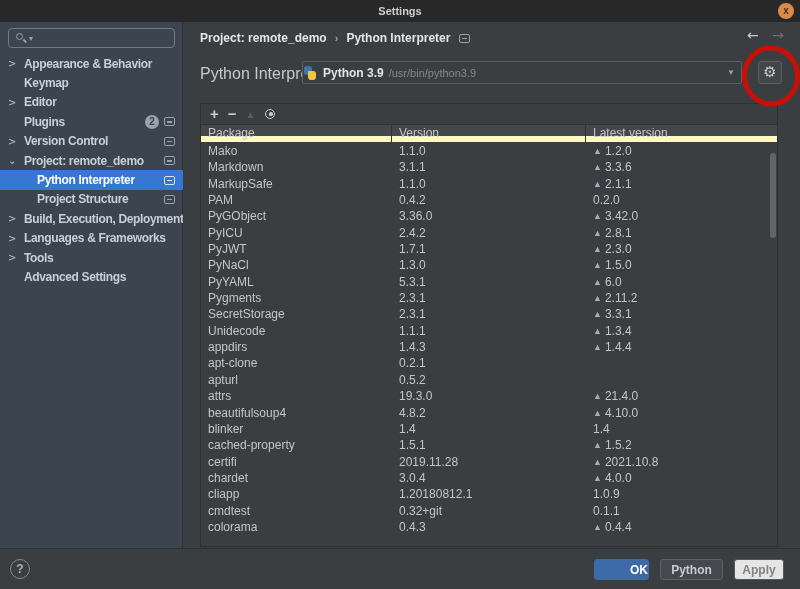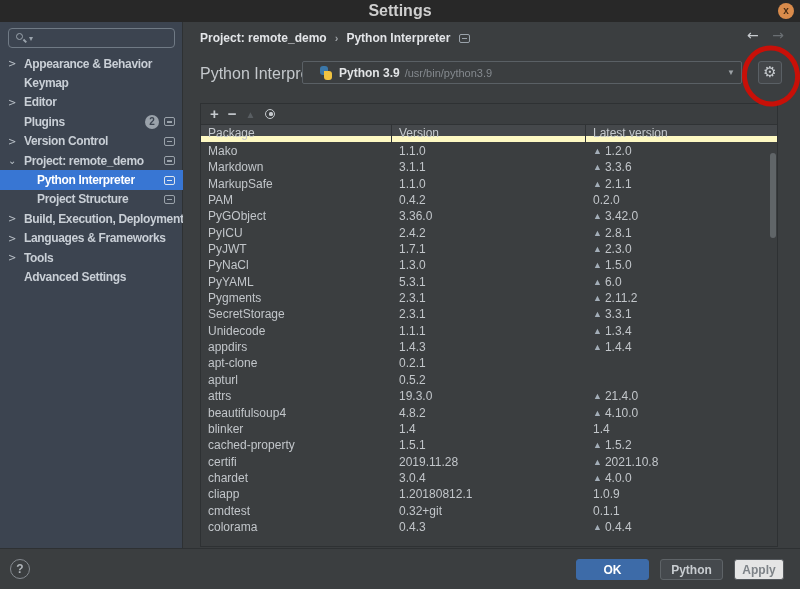--- a/index.html
+++ b/index.html
@@ -1,21 +1,21 @@
 <!DOCTYPE html>
 <html><head>
 <meta charset="utf-8">
 <style>
   * { margin:0; padding:0; box-sizing:border-box; }
   body { width:800px; height:589px; overflow:hidden; font-family:"Liberation Sans",sans-serif; }
   #window { position:relative; width:800px; height:589px; background:#3B3E40; overflow:hidden; }
 
   
   #titlebar { position:absolute; left:0; top:0; width:800px; height:22px; background:#282828; }
-  #title { position:absolute; left:0; right:0; top:0; height:22px; line-height:22px; text-align:center; color:#CFCFCF; font-weight:bold; font-size:16px; }
+  #title { position:absolute; left:0; right:0; top:0; height:22px; line-height:22px; text-align:center; color:#CFCFCF; font-weight:bold; font-size:11px; }
   #close-btn { position:absolute; right:6px; top:3px; width:16px; height:16px; border-radius:50%; background:#D98B4B; color:#4A2E15; font-size:10px; font-weight:bold; text-align:center; line-height:16px; }
 
   
   #sidebar { position:absolute; left:0; top:22px; width:183px; height:526px; background:#3C4450; border-right:1px solid #2E3133; }
   #searchbox { position:absolute; left:8px; top:6px; width:167px; height:20px; border:1px solid #707A85; border-radius:4px; display:flex; align-items:center; padding-left:6px; }
   .mag { position:relative; width:12px; height:12px; }
   .mag .lens { position:absolute; left:1px; top:1px; width:7px; height:7px; border:1.4px solid #9AA3AC; border-radius:50%; }
   .mag .handle { position:absolute; left:8px; top:8px; width:4px; height:1.6px; background:#9AA3AC; transform:rotate(45deg); }
   .mag-caret { color:#9AA3AC; font-size:8px; margin-left:2px; }
   #tree { position:absolute; left:0; top:32px; width:183px; }
@@ -34,21 +34,21 @@
   #main { position:absolute; left:184px; top:22px; width:616px; height:526px; background:#3B3E40; }
   #breadcrumb { position:absolute; left:16px; top:7px; height:18px; display:flex; align-items:center; font-size:12px; font-weight:bold; color:#E3E5E8; }
   #breadcrumb .sep { color:#9CA1A5; margin:0 8px; font-size:11px; }
   #breadcrumb .screen-icon { margin-left:9px; }
   #nav-arrows { position:absolute; right:16px; top:5px; font-size:14px; font-family:"DejaVu Sans",sans-serif; }
   #nav-back { color:#C7CBCF; margin-right:9px; }
   #nav-fwd { color:#6A6F73; }
 
   #interp-row { position:absolute; left:16px; top:39px; height:24px; width:584px; }
   #interp-label { position:absolute; left:0; top:4px; font-size:16px; color:#C4C8CC; }
-  #interp-select { position:absolute; left:102px; top:0; width:440px; height:23px; border:1px solid #5A6065; border-radius:2px; background:#3B3E40; display:flex; align-items:center; padding-left:16px; }
+  #interp-select { position:absolute; left:102px; top:0; width:440px; height:23px; border:1px solid #5A6065; border-radius:2px; background:#3B3E40; display:flex; align-items:center; padding-left:0; }
   .pylogo { position:relative; width:14px; height:14px; margin-right:6px; }
   .pylogo .b { position:absolute; left:1px; top:0; width:8px; height:9px; background:#3B77A8; border-radius:3px 3px 0 3px; }
   .pylogo .y { position:absolute; left:5px; top:5px; width:8px; height:9px; background:#F0C341; border-radius:0 3px 3px 3px; }
   #interp-name { color:#E2E4E6; font-size:12px; font-weight:bold; margin-right:5px; }
   #interp-path { color:#84898E; font-size:11px; }
   #interp-caret { margin-left:auto; margin-right:6px; color:#9CA1A5; font-size:8px; }
   #gear-btn { position:absolute; left:558px; top:0; width:24px; height:23px; border:1px solid #5A6065; border-radius:3px; background:#434649; color:#C6CACE; font-size:15px; text-align:center; line-height:21px; font-family:"DejaVu Sans",sans-serif; }
 
   
   #pkg-panel { position:absolute; left:16px; top:81px; width:578px; height:444px; border:1px solid #2E3133; }
@@ -72,21 +72,21 @@
   .prow .c1 { left:198px;text-align:right; }
   .prow .c2 { left:392px; }
   .up-arrow { display:inline-block; font-size:9px; color:#A3AEB8; margin-right:3px; transform:translateY(-1px); }
   #pkg-scrollthumb { position:absolute; right:1px; top:49px; width:6px; height:85px; background:#606568; border-radius:3px; }
 
   
   #bottombar { position:absolute; left:0; top:548px; width:800px; height:41px; background:#3B3E40; border-top:1px solid #2E3133; }
   #help-btn { position:absolute; left:10px; top:10px; width:20px; height:20px; border-radius:50%; border:1px solid #858A90; color:#AEB3B8; font-size:12px; font-weight:bold; text-align:center; line-height:19px; }
   #btn-row { position:absolute; right:16px; top:10px; display:flex; gap:11px; }
   .btn { height:21px; border-radius:3px; font-size:12px; font-weight:bold; text-align:center; line-height:20px; }
-  #ok-btn { background:#3D6BA8; border:1px solid #3D6BA8; color:#FFFFFF; width:73px; }
+  #ok-btn { background:#3D6BA8; border:1px solid #3D6BA8; color:#FFFFFF; width:55px;text-align:right; }
   #cancel-btn { background:#45494D; border:1px solid #5E6367; color:#C8CCD0; width:63px; }
   #apply-btn { background:#e5e5e5; border:1px solid #54585C; color:#7E8388; width:50px; }
 
   #annotation { position:absolute; left:0; top:0; width:800px; height:589px; pointer-events:none; }
 </style>
 </head>
 <body>
 
 <div id="window">
 

